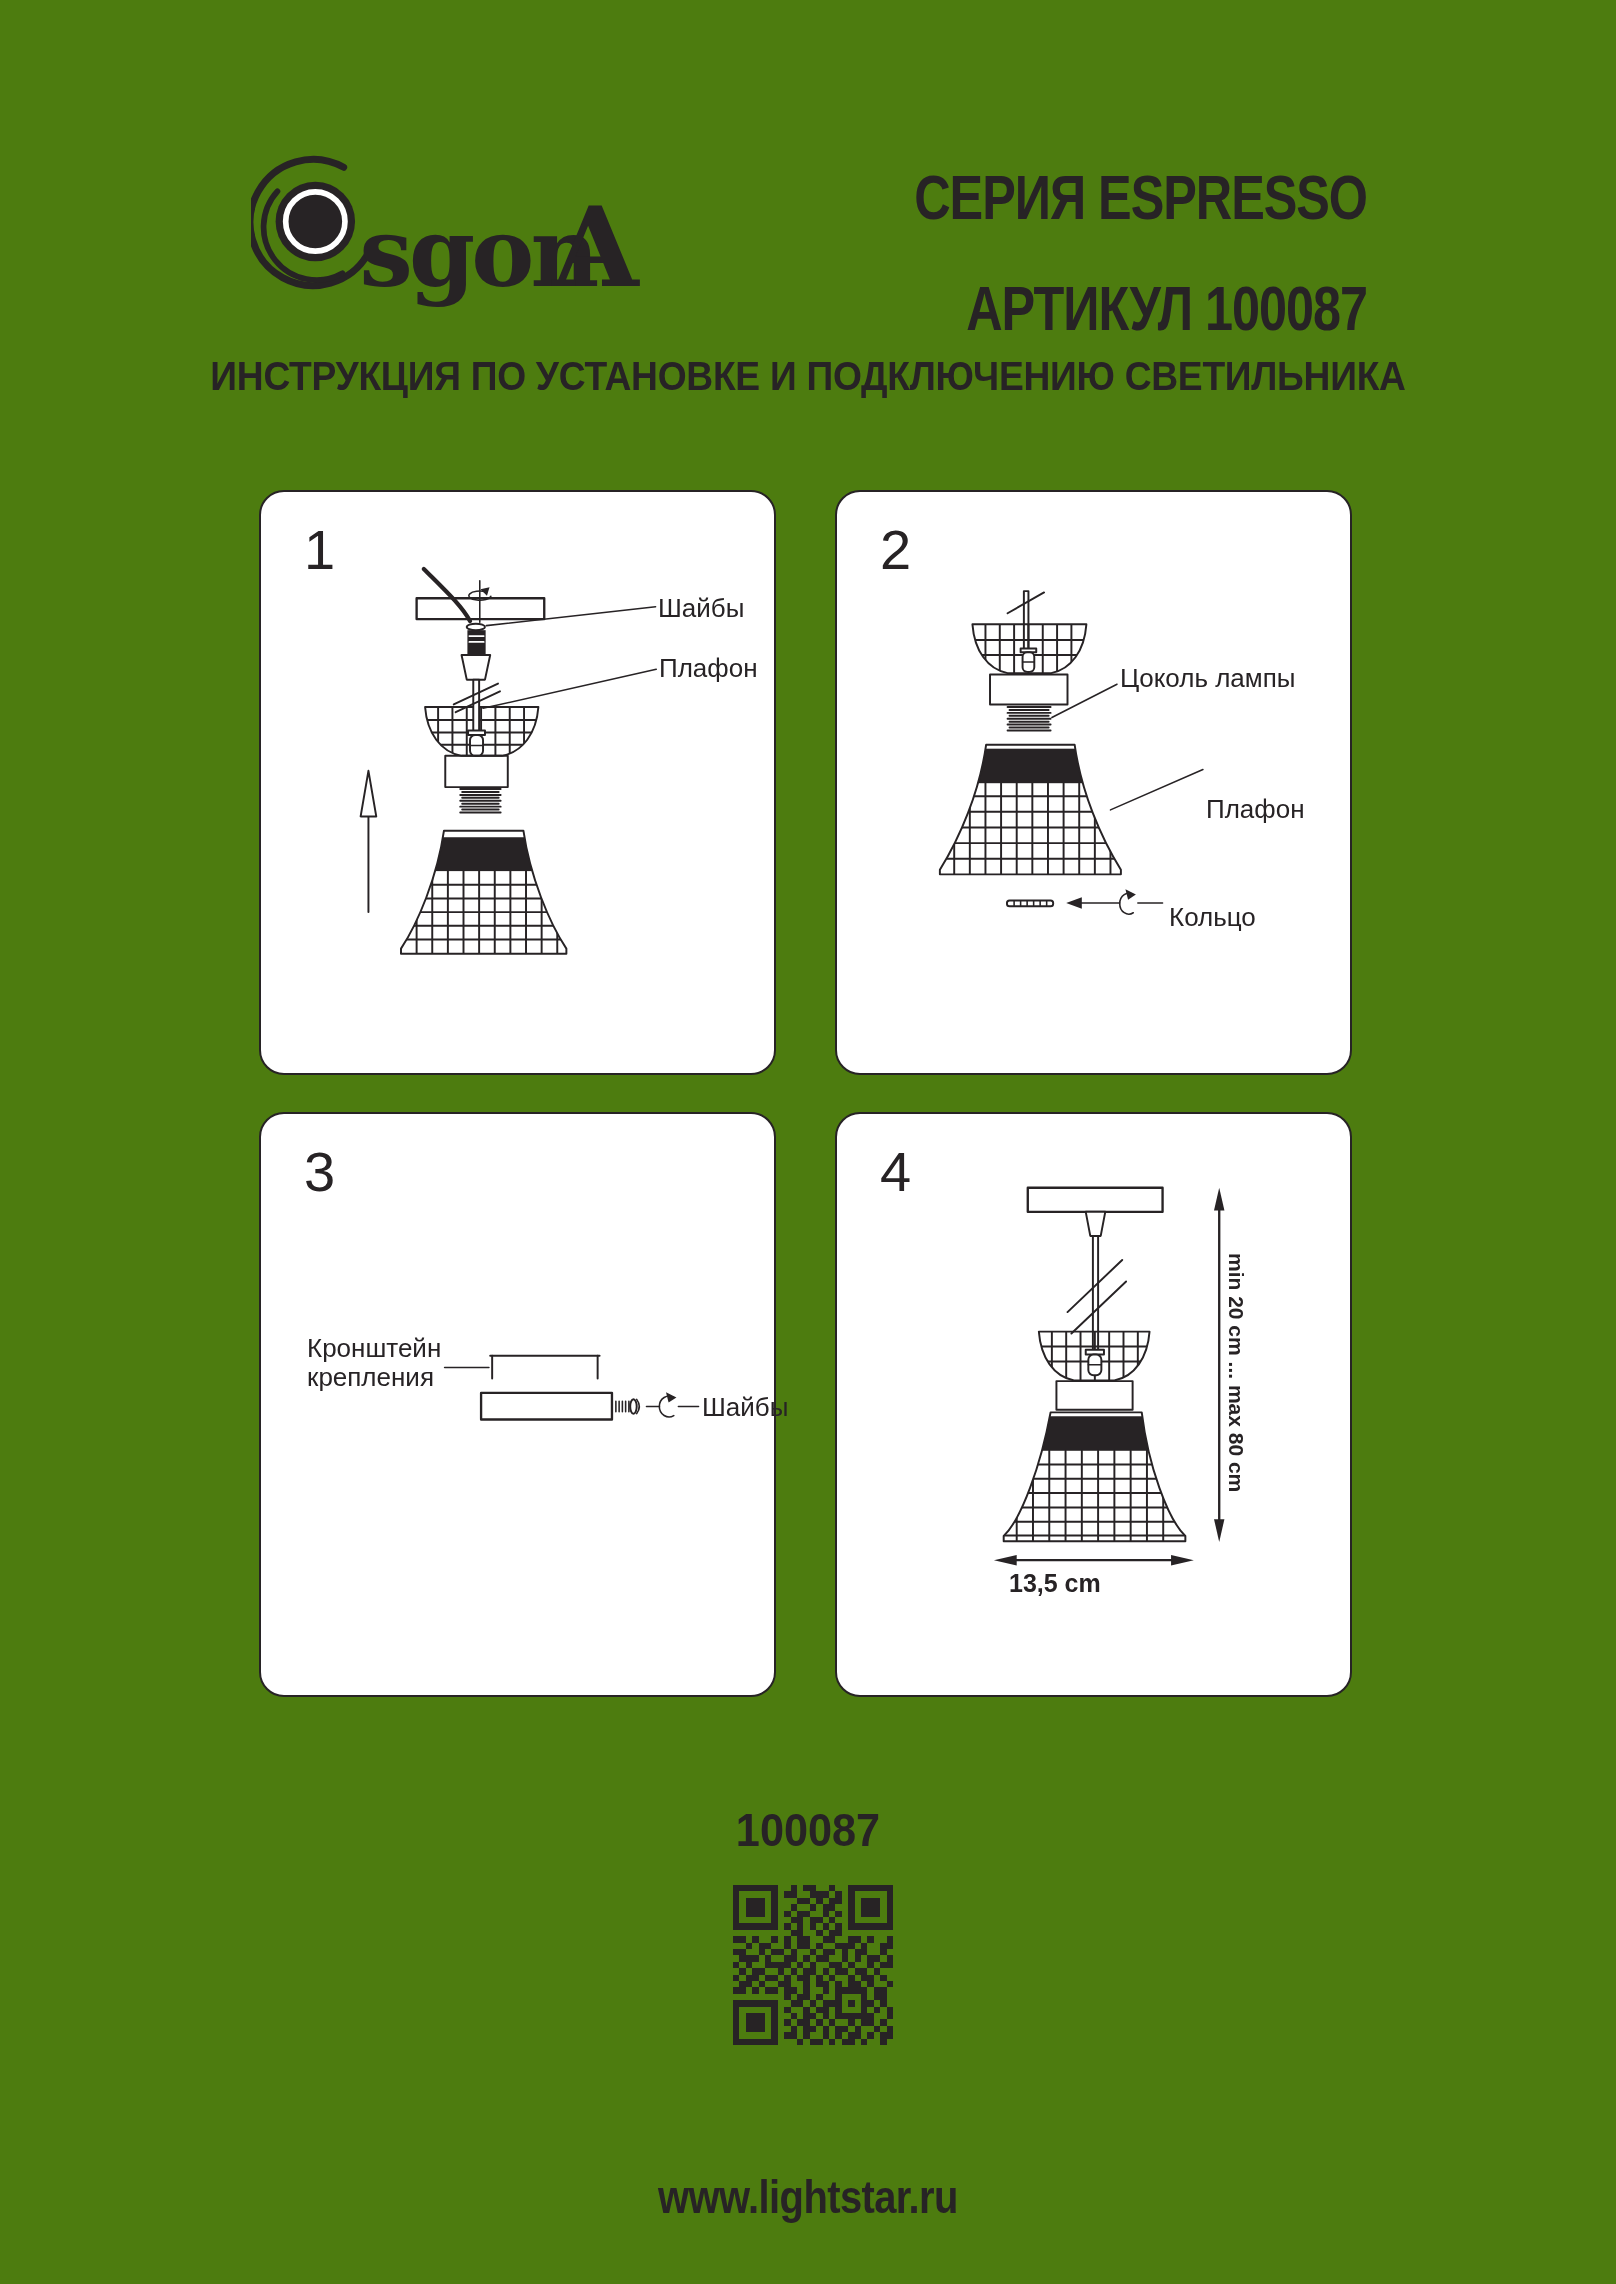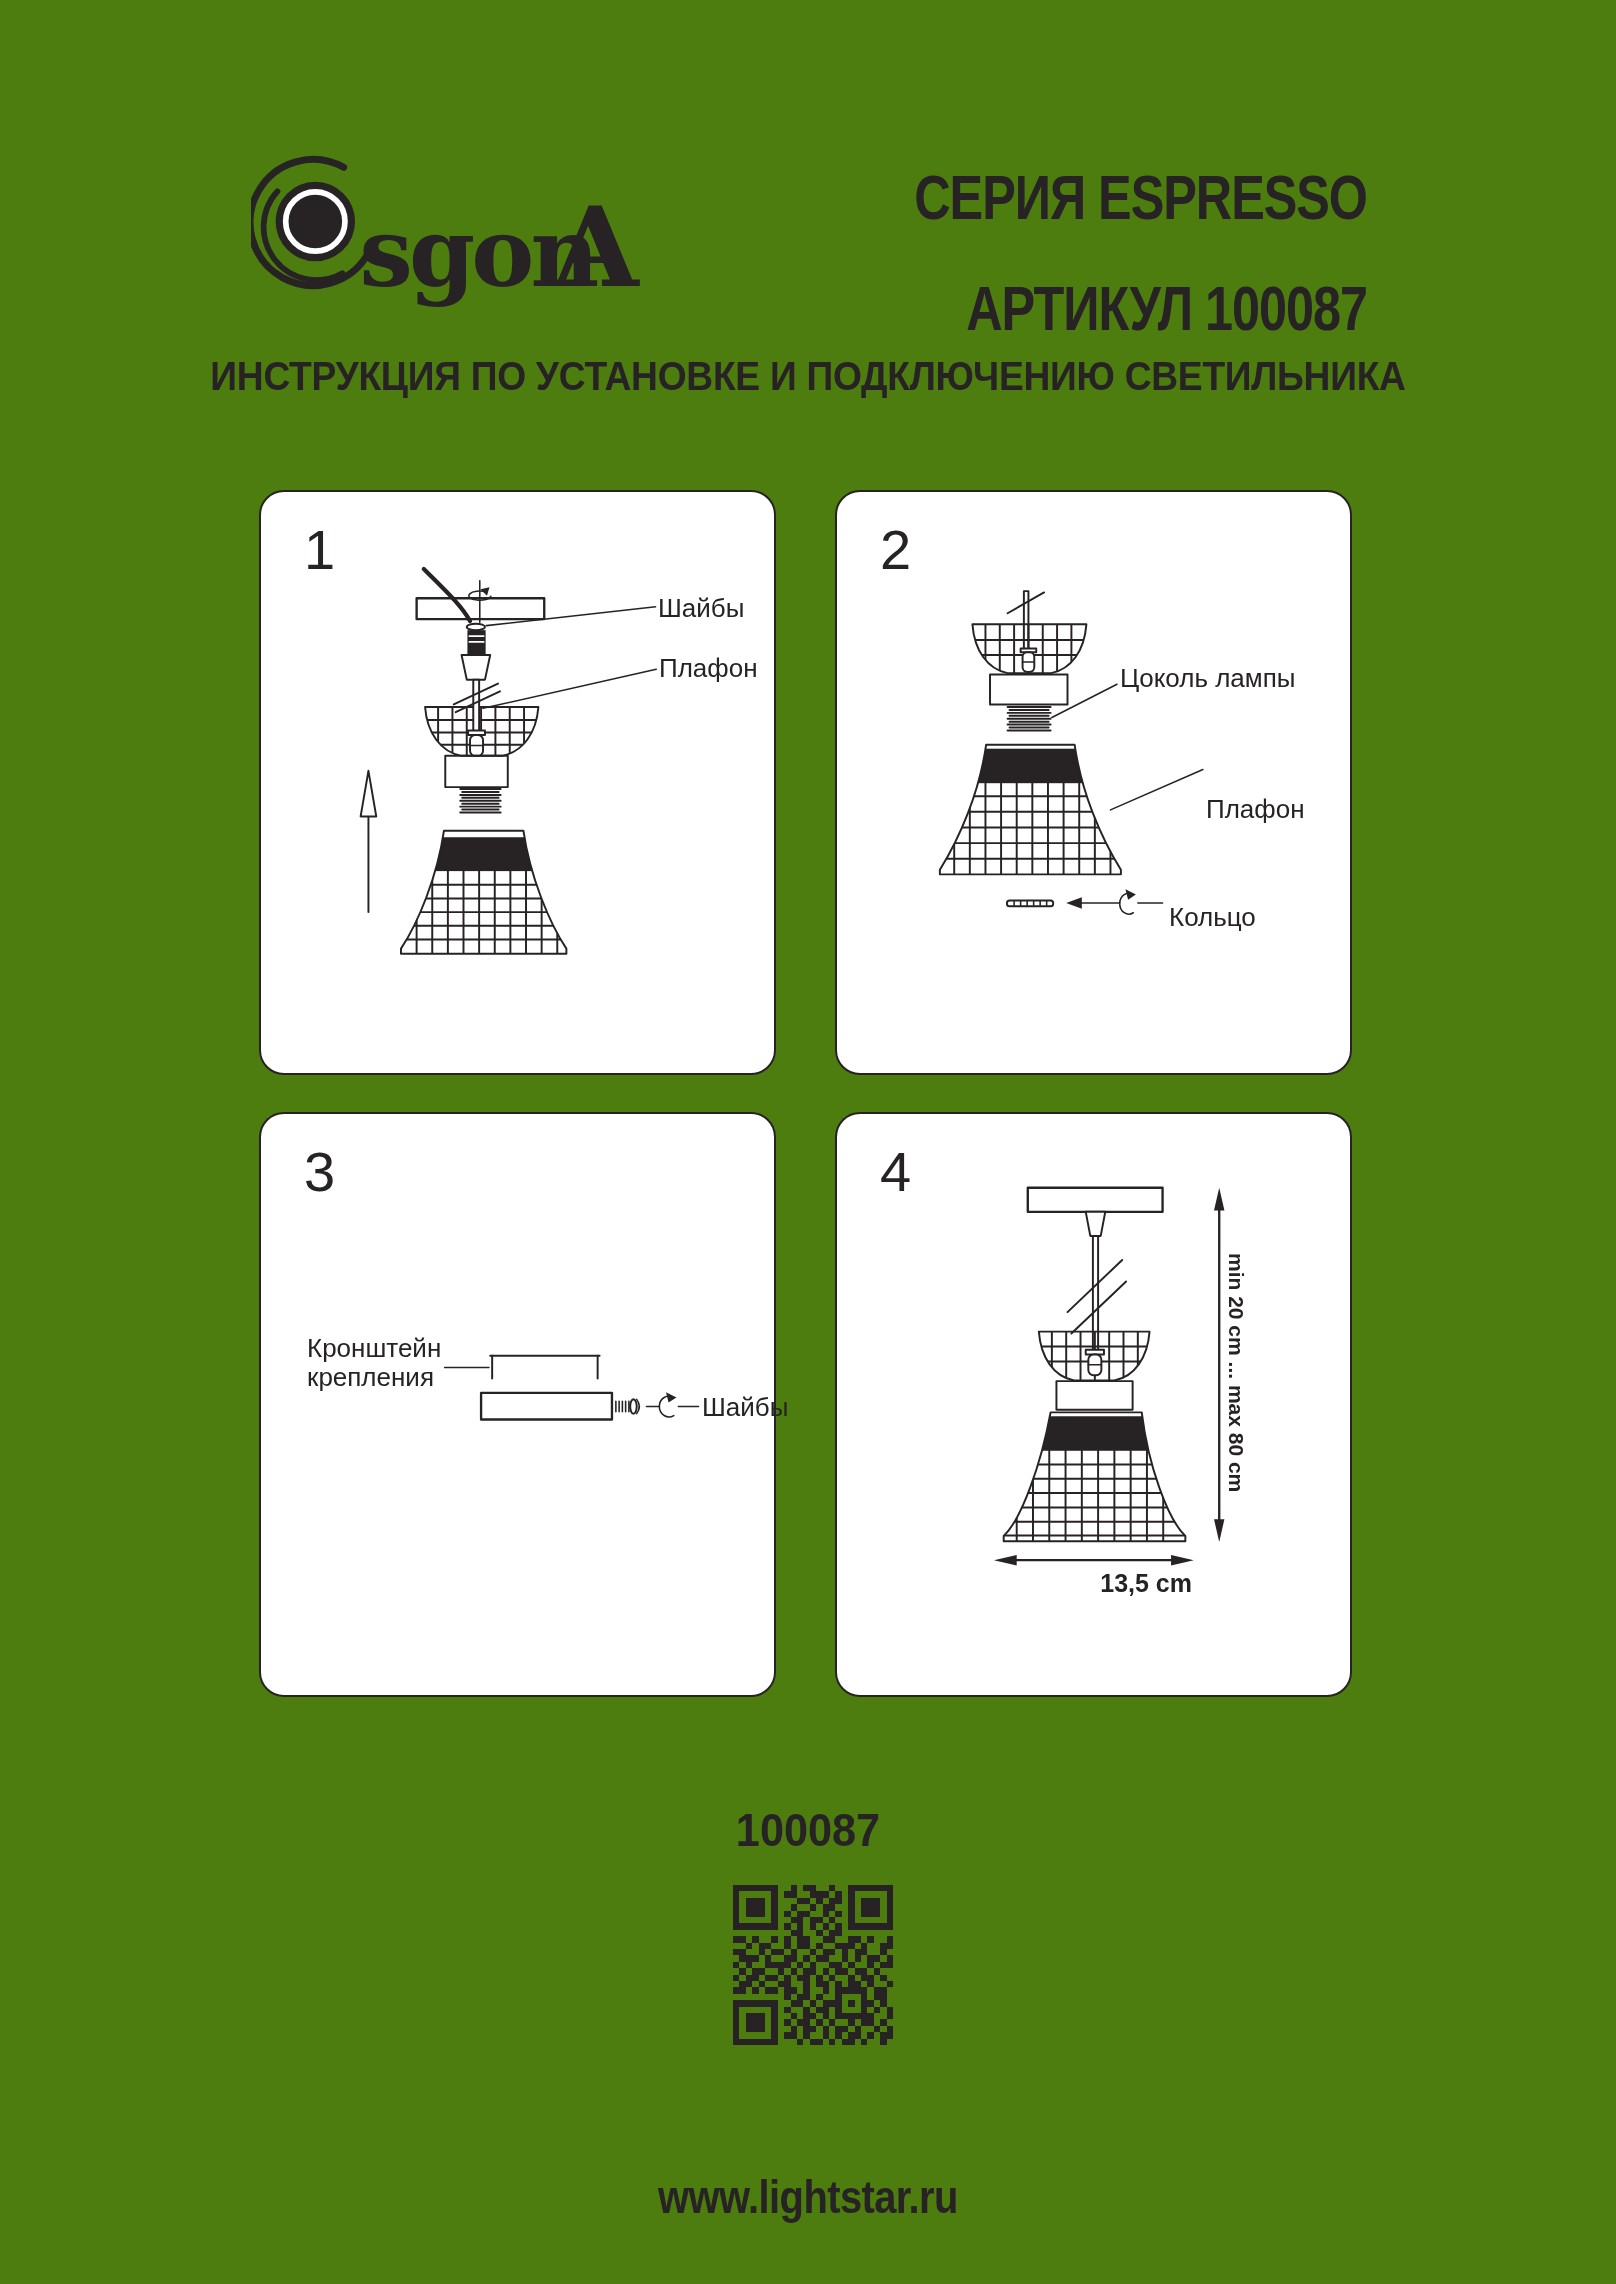--- a/index.html
+++ b/index.html
@@ -286,21 +286,21 @@
         <polygon class="f" points="587,657 579,622 595,622"></polygon>
       </g>
 
       <g>
         <line class="bar" x1="268" y1="685" x2="521" y2="685"></line>
         <polygon class="f" points="241,685 276,677 276,693"></polygon>
         <polygon class="f" points="548,685 513,677 513,693"></polygon>
       </g>
     </svg>
     <div class="abs vertical-label" style="left:387px; top:139px;">min 20 cm ... max 80 cm</div>
-    <div class="abs dlabel-b" style="left:158px; top:455px; width:197px; text-align:right;">13,5 cm</div>
+    <div class="abs dlabel-b" style="left:172px; top:455px; width:197px; text-align:left;">13,5 cm</div>
   </div>
 
   <div class="abs footer-article">100087</div>
   <div class="abs qr"><svg viewBox="0 0 25 25" width="100%" height="100%" shape-rendering="crispEdges" fill="#272325">
         <rect x="0" y="0" width="1" height="1"></rect>
         <rect x="1" y="0" width="1" height="1"></rect>
         <rect x="2" y="0" width="1" height="1"></rect>
         <rect x="3" y="0" width="1" height="1"></rect>
         <rect x="4" y="0" width="1" height="1"></rect>
         <rect x="5" y="0" width="1" height="1"></rect>

